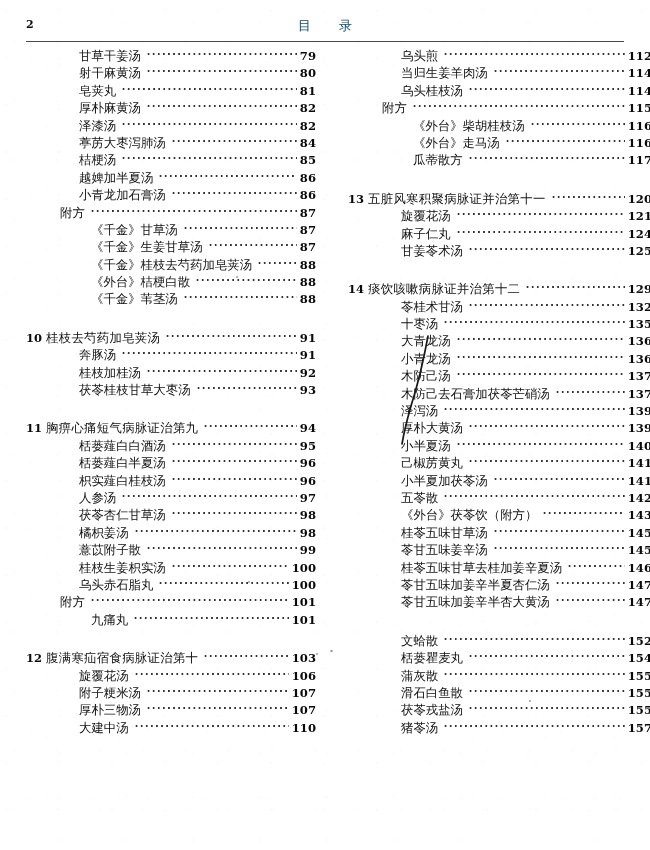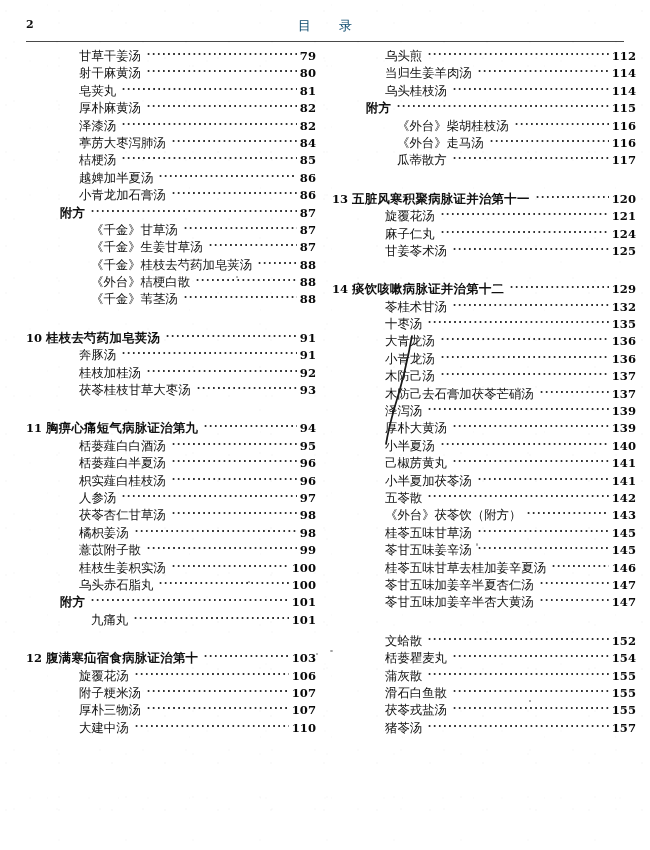--- a/index.html
+++ b/index.html
@@ -86,21 +86,21 @@
   }
 
   
   .columns {
     position: absolute;
     top: 50px;
     left: 26px;
     right: 14px;
     bottom: 4px;
     display: flex;
-    gap: 16px;
+    gap: 32px;
   }
   .col {
     flex: 0 0 auto;
     position: relative;
   }
   .col-left  { width: 290px; }
   .col-right { width: 304px; }
 
   
   .entry {
@@ -157,24 +157,24 @@
     text-align: right;
     font-size: 11.6px;
     font-family: "DejaVu Serif", "Liberation Serif", serif;
     font-weight: bold;
     color: #0b0b0b;
     min-width: 16px;
   }
 
   
   .lvl-chapter  { padding-left: 0;    font-weight: bold; }
-  .lvl-chapter .label { font-weight: bold; letter-spacing: .3px; }
+  .lvl-chapter .label { font-weight: normal; letter-spacing: .3px; }
   .lvl-1        { padding-left: 0; }
   .lvl-1 .label { padding-left: 33px; }
-  .lvl-appendix .label { padding-left: 14px; font-weight: bold; }
+  .lvl-appendix .label { padding-left: 14px; font-weight: normal; }
   .lvl-2 .label { padding-left: 45px; }
 
   
   .pen-stroke {
     position: absolute;
     pointer-events: none;
     z-index: 40;
   }
 
   .stray-dot {

